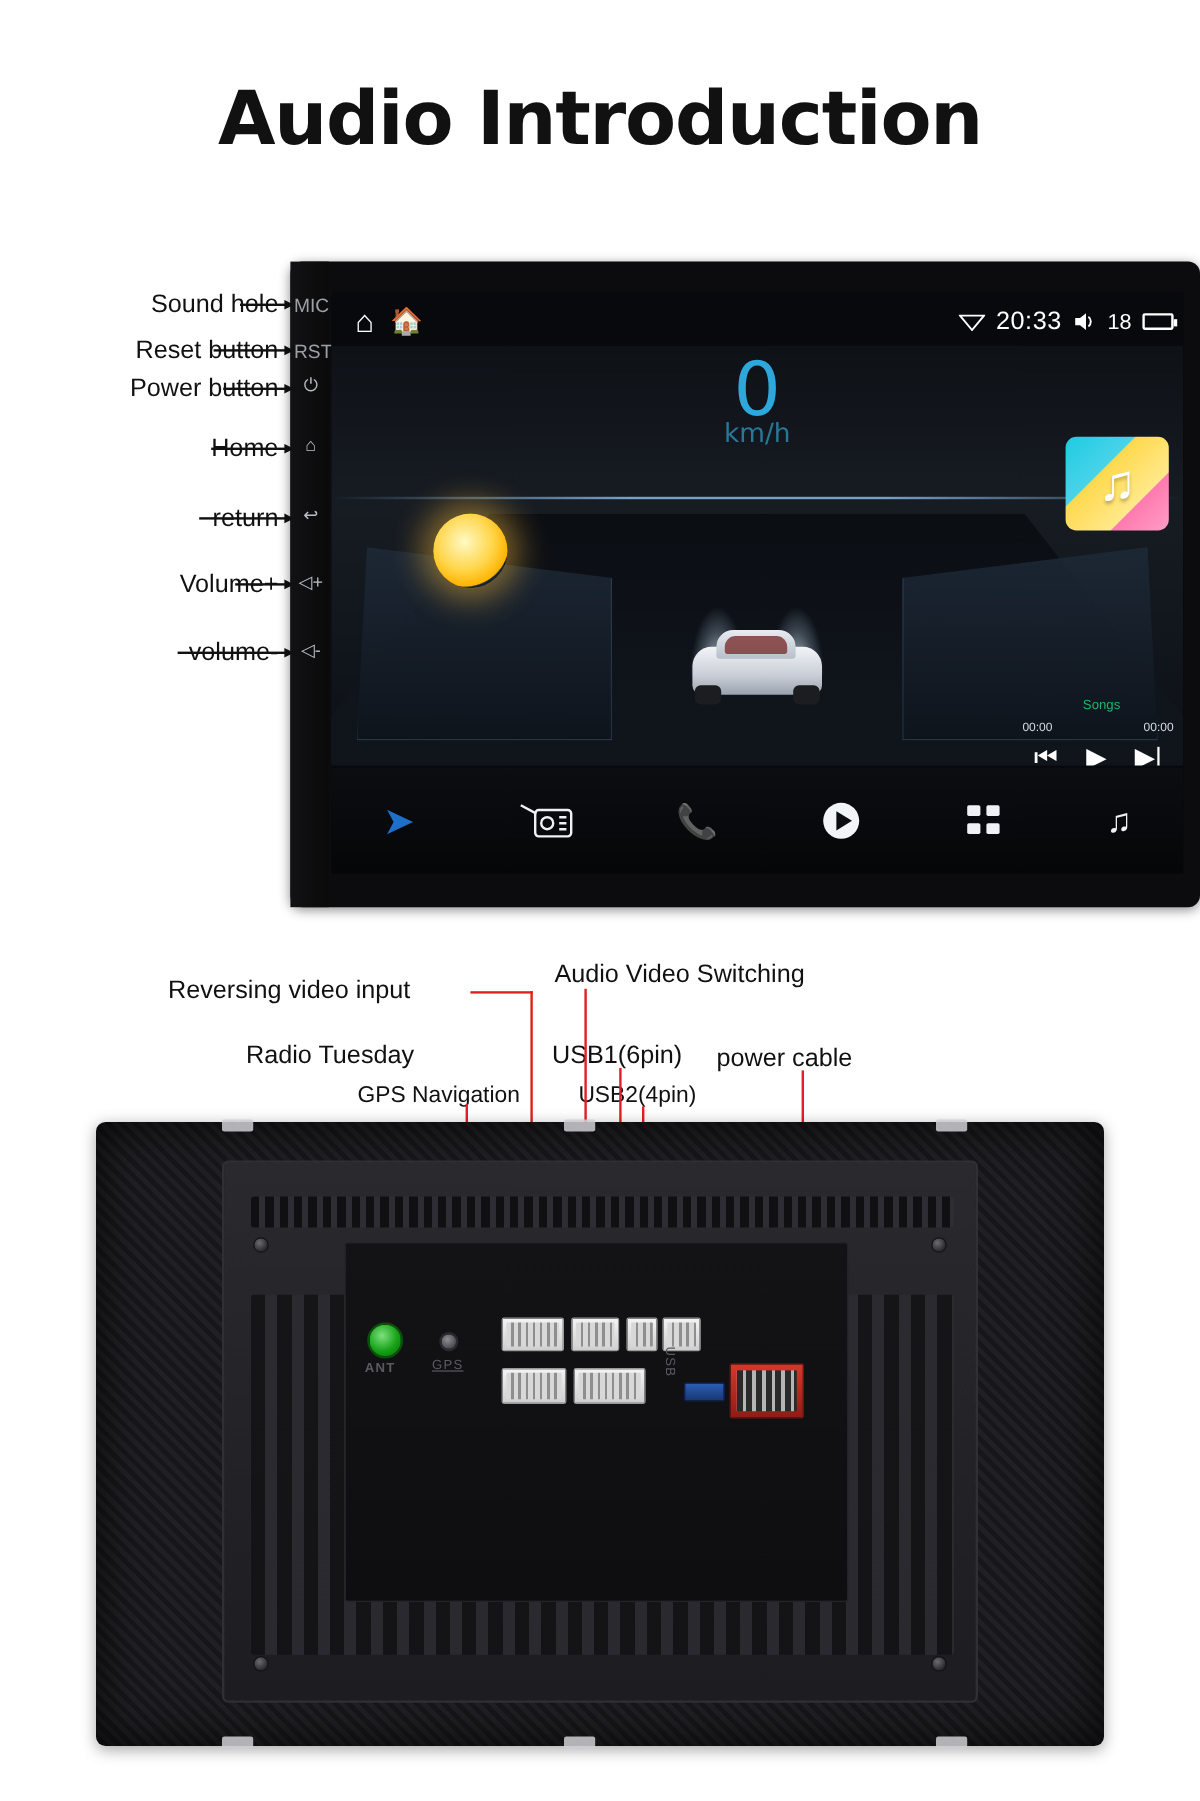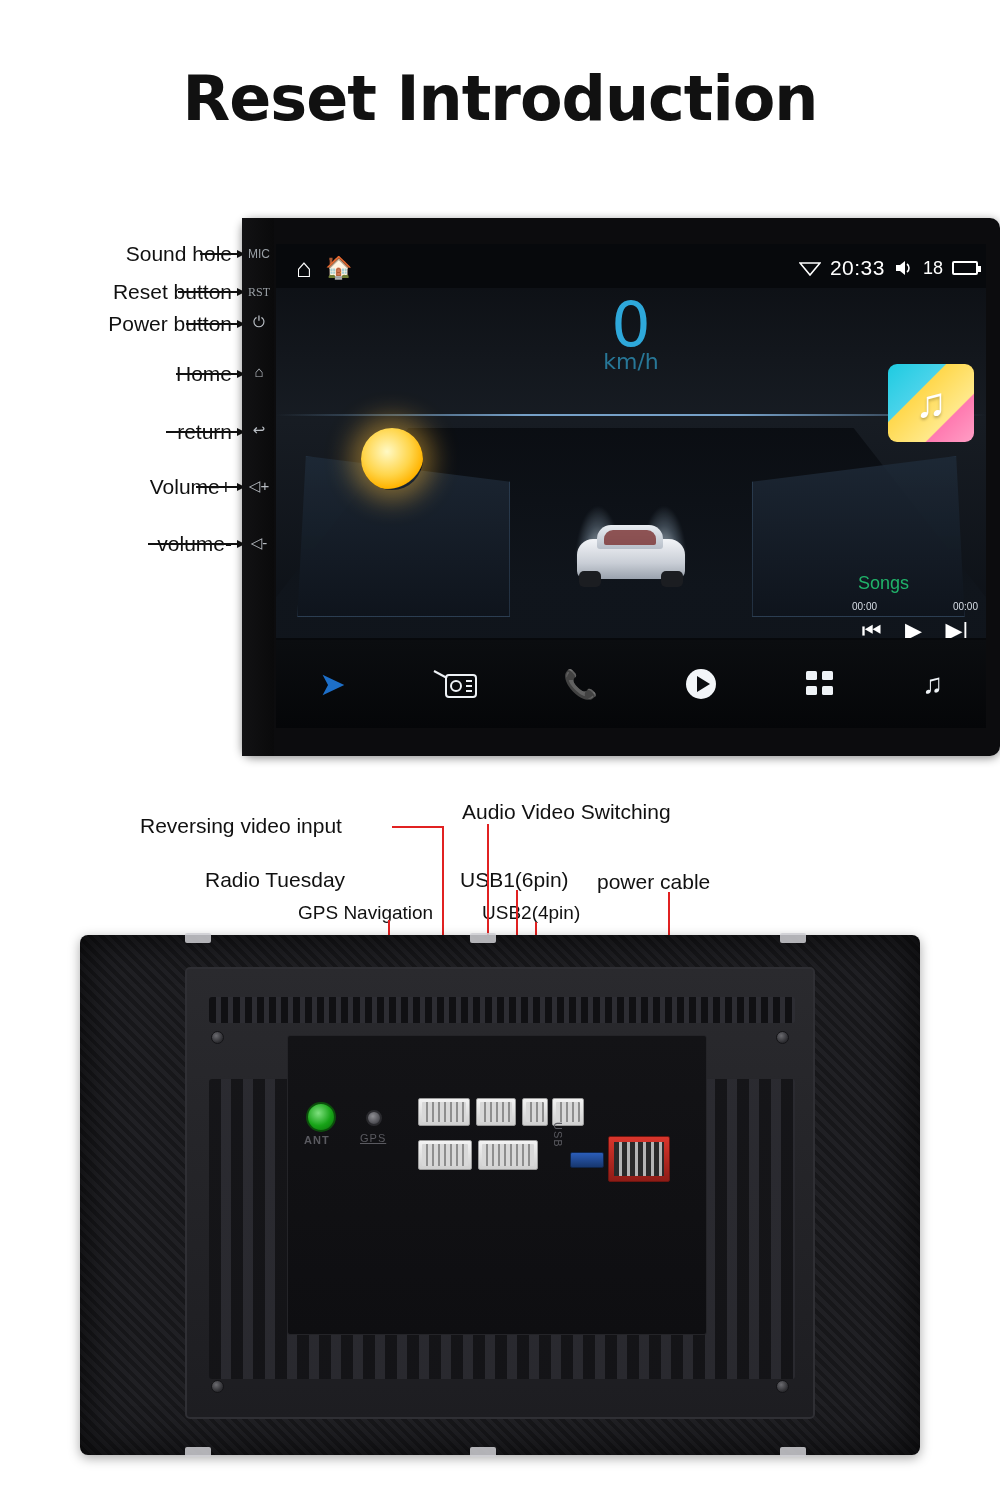--- a/index.html
+++ b/index.html
@@ -44,21 +44,21 @@
     background:#0c0c0e;
     border-radius:10px;
     box-shadow:0 2px 10px rgba(0,0,0,.45);
   }
   .side-rail{
     position:absolute; left:0; top:0; width:32px; height:100%;
     background:linear-gradient(90deg,#121214 0%, #0a0a0b 100%);
   }
   .side-btn{
     position:absolute; left:3px; width:28px; text-align:center;
-    color:#9aa0a6; font-size:12px; line-height:1;
+    color:#9aa0a6; font-size:16px; line-height:1;
   }
   .side-btn.glyph{ font-size:15px; color:#b9bec4; }
 
   .screen{
     position:absolute; left:34px; top:26px; width:710px; height:484px;
     background:#07090c;
     overflow:hidden;
   }
 
   
@@ -145,22 +145,22 @@
     position:absolute; left:48px; bottom:22px; color:#e9eef4; font-size:15px; line-height:1.7;
   }
   .music-card{
     position:absolute; right:12px; top:76px; width:86px; height:78px;
     border-radius:9px; overflow:hidden;
     background:linear-gradient(135deg,#1ecbe1 0%, #49d3ea 35%, #ffd84d 36%, #ffe98a 70%, #ff7ab0 71%, #ff9ec5 100%);
     display:flex; align-items:center; justify-content:center;
   }
   .music-card .note{ font-size:42px; color:#fff; text-shadow:0 2px 3px rgba(0,0,0,.25); }
   .songs{
-    position:absolute; right:8px; bottom:44px; width:120px; text-align:left;
-    color:#20b36a; font-size:18px;
+    position:absolute; right:8px; bottom:44px; width:120px; text-align:center;
+    color:#20b36a; font-size:11px;
   }
   .timebar{
     position:absolute; right:8px; bottom:26px; width:126px;
     display:flex; justify-content:space-between; color:#d8dee6; font-size:10px;
   }
   .transport{
     position:absolute; right:6px; bottom:-6px; width:130px;
     display:flex; justify-content:space-around; align-items:center;
     color:#fff; font-size:22px;
   }
@@ -258,21 +258,21 @@
   }
   .big4g{ position:absolute; left:160px; top:330px; color:#4a4a50; font-size:18px; }
   .darkcircle{
     position:absolute; left:198px; top:318px; width:52px; height:42px; border-radius:50%;
     background:#0b0b0d; opacity:.9;
   }
 </style>
 </head>
 <body>
 
-<div class="page-title">Reset Introduction</div>
+<div class="page-title">Audio Introduction</div>
 
 <div class="front-wrap">
 
   <div class="labels-left">
     <div class="lbl" style="top:42px;">Sound hole</div>
     <div class="lbl" style="top:80px;">Reset button</div>
     <div class="lbl" style="top:112px;">Power button</div>
     <div class="lbl" style="top:162px;">Home</div>
     <div class="lbl" style="top:220px;">return</div>
     <div class="lbl" style="top:275px;">Volume+</div>
@@ -284,21 +284,21 @@
   <div class="leader" style="left:186px; top:123px; width:58px;"></div>
   <div class="leader" style="left:176px; top:173px; width:68px;"></div>
   <div class="leader" style="left:166px; top:231px; width:78px;"></div>
   <div class="leader" style="left:196px; top:286px; width:48px;"></div>
   <div class="leader" style="left:148px; top:343px; width:96px;"></div>
 
   <div class="bezel">
 
     <div class="side-rail">
       <div class="side-btn" style="top:30px;">MIC</div>
-      <div class="side-btn" style="top:68px;font-family:Liberation Serif, serif;">RST</div>
+      <div class="side-btn" style="top:68px;">RST</div>
       <div class="side-btn glyph" style="top:96px;">⏻</div>
       <div class="side-btn glyph" style="top:146px;">⌂</div>
       <div class="side-btn glyph" style="top:204px;">↩</div>
       <div class="side-btn glyph" style="top:260px;">◁+</div>
       <div class="side-btn glyph" style="top:317px;">◁-</div>
     </div>
 
     <div class="screen">
 
       <div class="statusbar">

